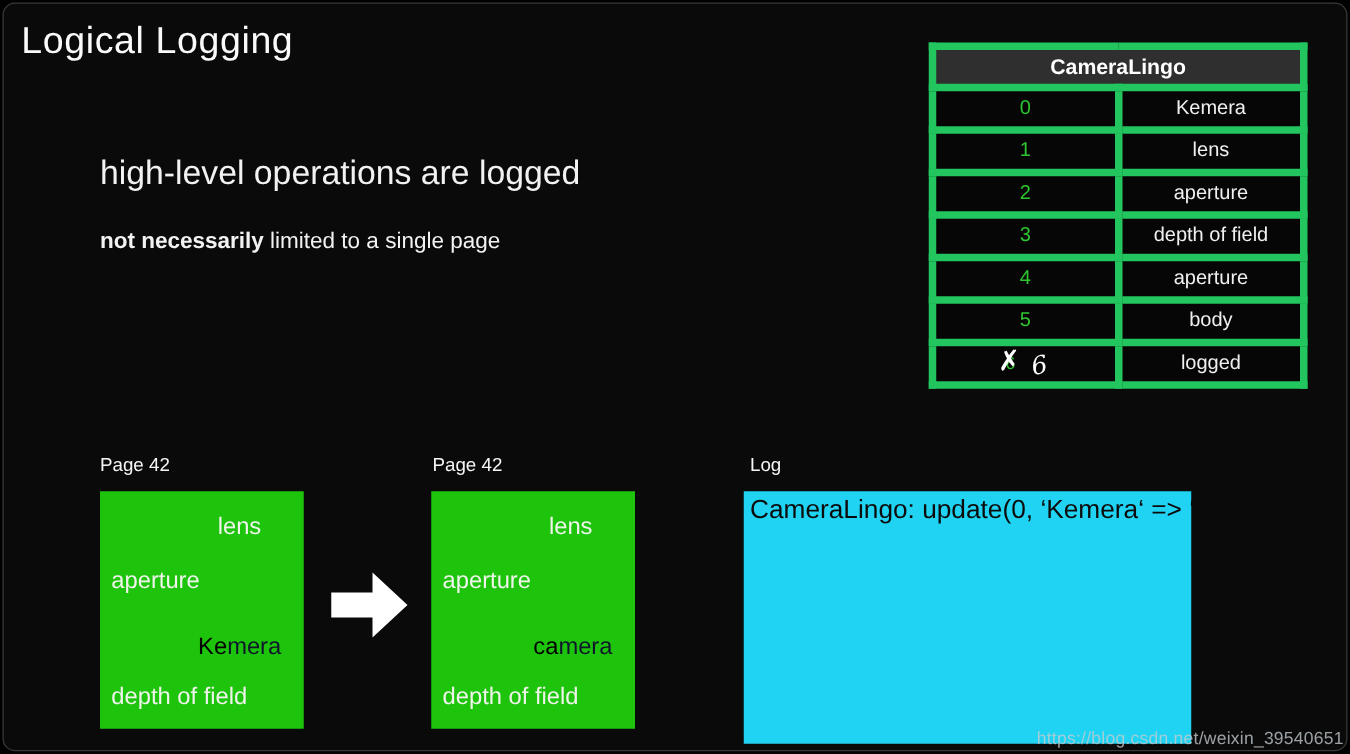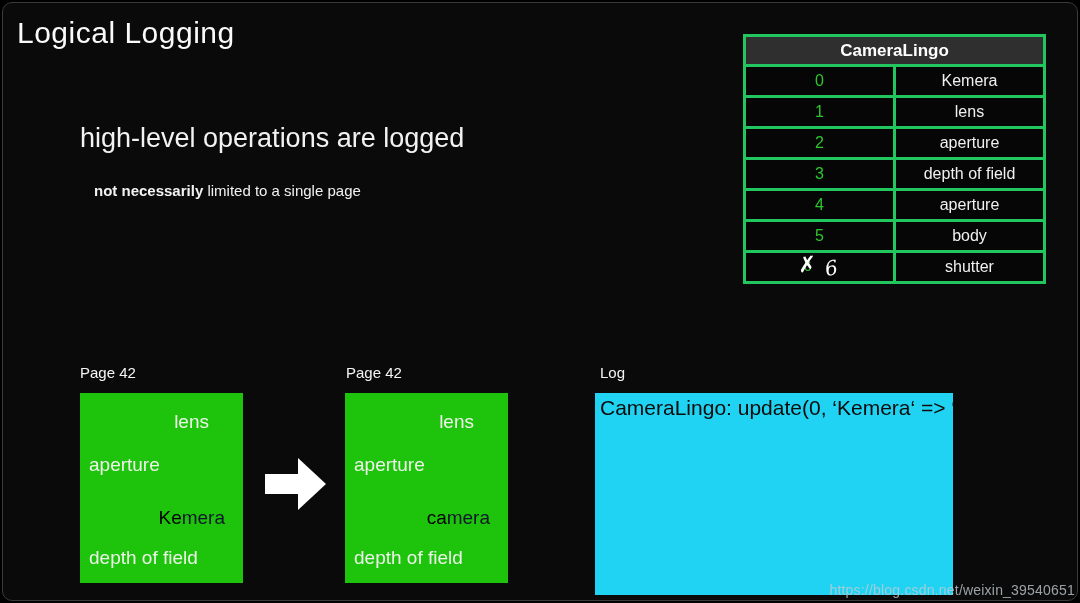--- a/index.html
+++ b/index.html
@@ -5,27 +5,27 @@
   html,body{margin:0;padding:0;background:#000;}
   .stage{position:relative;width:1080px;height:603px;background:#000;overflow:hidden;
          font-family:"Liberation Sans","DejaVu Sans",sans-serif;}
   .slide{position:absolute;left:2px;top:2px;right:2px;bottom:2px;background:#0a0a0a;
          border:1px solid #3a3a3a;border-radius:10px;}
 
   .title{position:absolute;left:12px;top:11px;margin:2px;font-size:30px;font-weight:400;
          color:#fafafa;letter-spacing:.5px;}
 
   .bullet1{position:absolute;left:77px;top:120px;margin:0;font-size:27px;color:#f2f2f2;}
-  .bullet2{position:absolute;left:91px;top:179px;margin:0;font-size:15px;color:#f2f2f2;}
+  .bullet2{position:absolute;left:77px;top:179px;margin:0;font-size:18px;color:#f2f2f2;}
   .bullet2 strong{font-weight:700;}
 
   
   table.dict{position:absolute;left:740px;top:31px;width:303px;border-collapse:collapse;
              table-layout:fixed;background:#050505;}
-  table.dict th,table.dict td{border:3px solid #22c55e;text-align:center;padding:0;}
+  table.dict th,table.dict td{border:6px solid #22c55e;text-align:center;padding:0;}
   .t-title{height:27px;background:#2f2f2f;color:#fff;font-size:17px;font-weight:700;}
   .t-colhead{height:28px;background:#2f2f2f;color:#fff;font-size:16px;font-weight:700;}
   .u{text-decoration:underline;}
   td.id-cell{width:100px;height:28px;color:#2fc52f;font-size:16px;background:#060606;}
   td.term-cell{height:28px;color:#f0f0f0;font-size:16px;background:#060606;}
   .crosswrap{position:relative;display:inline-block;width:16px;height:20px;}
   .green-digit{position:absolute;left:2px;top:3px;font-size:14px;color:#2fc52f;}
   .xmark{position:absolute;left:-4px;top:-3px;font-size:22px;color:#fff;
          font-family:"DejaVu Serif",serif;transform:rotate(-4deg);}
   .handwritten{display:inline-block;margin-left:7px;color:#fff;font-size:20px;
@@ -91,21 +91,21 @@
           <td class="term-cell">aperture</td>
         </tr>
         <tr>
           <td class="id-cell">5</td>
           <td class="term-cell">body</td>
         </tr>
         <tr>
           <td class="id-cell">
             <span class="crosswrap"><span class="green-digit">6</span><span class="xmark">✗</span></span><span class="handwritten">6</span>
           </td>
-          <td class="term-cell">shutter</td>
+          <td class="term-cell">logged</td>
         </tr>
       </tbody>
     </table>
 
     <p class="page-label lbl1">Page 42</p>
     <div class="greenbox gb1">
       <span class="row row-lens">lens</span>
       <span class="row row-ap">aperture</span>
       <span class="row row-term"><span class="blk">Ke</span><span class="wht">mera</span></span>
       <span class="row row-depth">depth of field</span>

